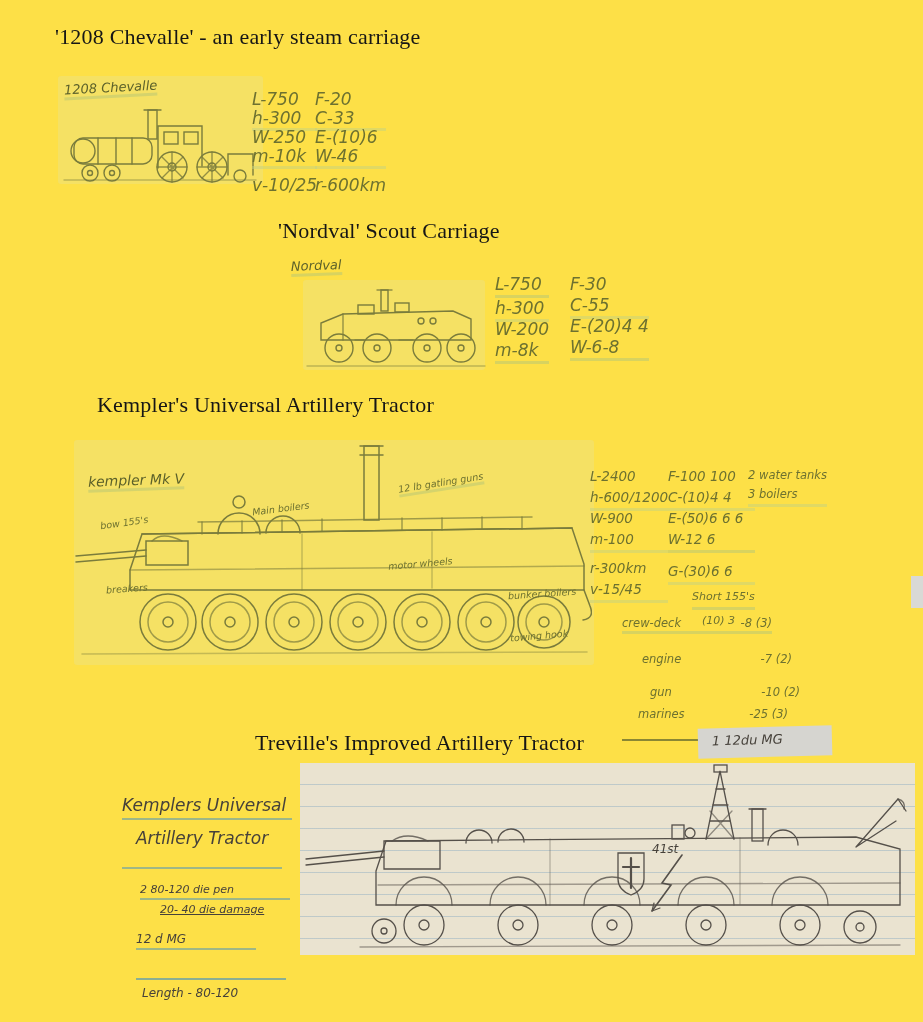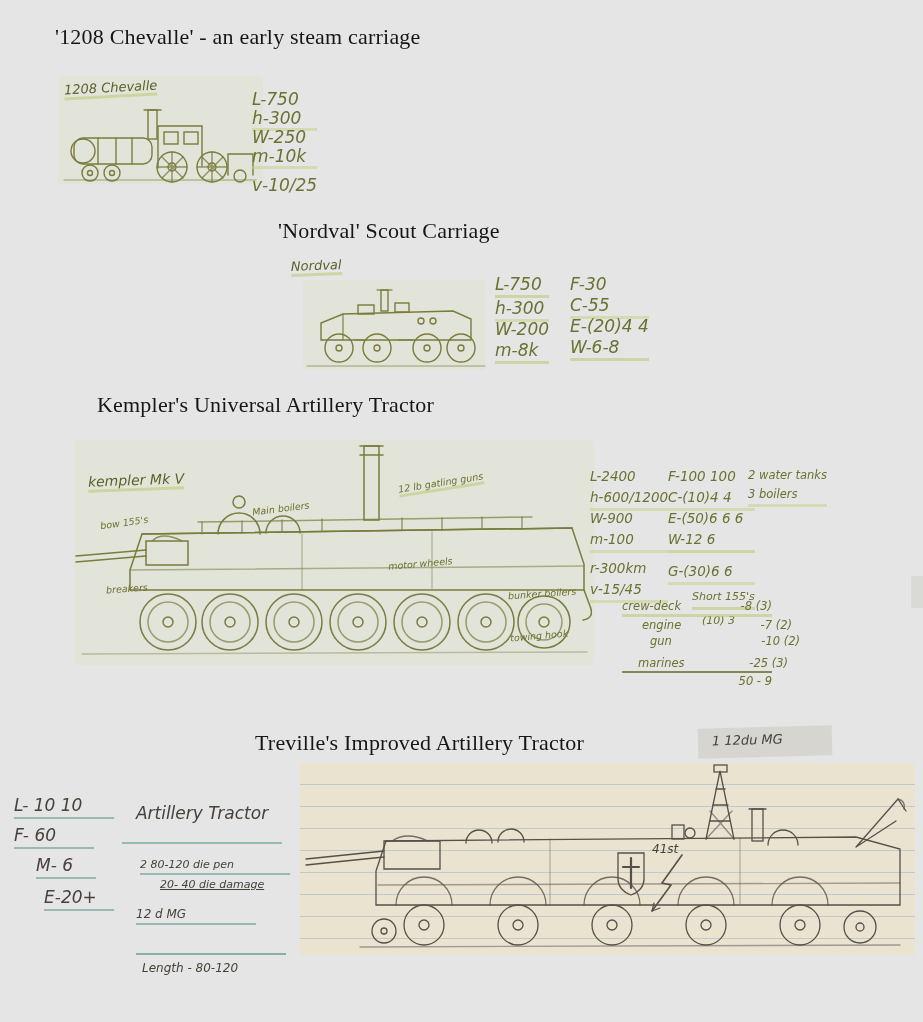--- a/index.html
+++ b/index.html
@@ -1,17 +1,17 @@
 <!DOCTYPE html>
 <html><head>
 <meta charset="utf-8">
 <style>
   html,body { margin:0; padding:0; background:#888; }
   #canvas {
-    position:relative; width:923px; height:1022px; background:#e5e5e5;
+    position:relative; width:923px; height:1022px; background:#fde047;
     font-family:"Liberation Sans", sans-serif; overflow:hidden; margin:0 auto;
   }
   .abs { position:absolute; }
   .title {
     position:absolute; font-family:"Liberation Serif", serif;
     font-size:22px; color:#161616; white-space:nowrap; letter-spacing:.2px;
   }
   
   .hw { font-family:"DejaVu Sans", sans-serif; font-style:italic; white-space:nowrap; }
   .olive { color:#6d7130; }
@@ -23,21 +23,21 @@
   .band { box-shadow:0 3px 0 rgba(196,210,130,.5); }
   .u-teal { border-bottom:2px solid rgba(125,170,155,.75); }
   .wash { position:absolute; background:rgba(223,227,186,.26); border-radius:3px; }
   .paper {
     position:absolute; background:#eae3d0;
     background-image:repeating-linear-gradient(
       to bottom, rgba(120,160,190,0) 0px, rgba(120,160,190,0) 21px,
       rgba(120,160,190,.38) 21px, rgba(120,160,190,.38) 22px);
   }
   .tiny-label { position:absolute; font-size:9.5px; white-space:nowrap; }
-  .crew .row { font-size:11.5px; line-height:16px; display:flex; justify-content:space-between; width:150px; }
+  .crew .row { font-size:11.5px; line-height:16px; display:flex; justify-content:space-between; width:150px;margin-top:17px; }
   svg { display:block; }
   .artifact { position:absolute; background:#d9d9d5; }
 </style>
 </head>
 <body>
 
 <div id="canvas">
 
   <div class="title" style="left:55px; top:24px;">'1208 Chevalle'  - an early steam carriage</div>
 
@@ -84,20 +84,27 @@
       </g>
     </g>
   </svg>
 
   <div class="abs stat-col hw olive" style="left:252px; top:90px;">
     <div class="row">L-750</div>
     <div class="row band">h-300</div>
     <div class="row">W-250</div>
     <div class="row band">m-10k</div>
     <div class="row" style="margin-top:10px;">v-10/25</div>
+  </div>
+  <div class="abs stat-col hw olive" style="left:315px; top:90px;">
+    <div class="row">F-20</div>
+    <div class="row band">C-33</div>
+    <div class="row">E-(10)6</div>
+    <div class="row band">W-46</div>
+    <div class="row" style="margin-top:10px;">r-600km</div>
   </div>
 
   <div class="title" style="left:278px; top:218px;">'Nordval' Scout Carriage</div>
 
   <div class="abs hw olive-dk u-olive" style="left:291px; top:258px; font-size:13px; transform:rotate(-2deg);">Nordval</div>
 
   <div class="wash" style="left:303px; top:280px; width:182px; height:90px;"></div>
 
   <svg class="abs" style="left:303px; top:278px;" width="185" height="95" viewBox="0 0 185 95">
     <g stroke="#7a7c3c" fill="none" stroke-width="1.4" stroke-linecap="round">
@@ -257,28 +264,23 @@
   </div>
 
   <div class="artifact" style="left:911px; top:576px; width:12px; height:32px;"></div>
 
   <div class="title" style="left:255px; top:730px;">Treville's Improved Artillery Tractor</div>
 
   <div class="abs" style="left:698px; top:727px; width:134px; height:30px; background:#d6d5d0; transform:rotate(-1.5deg);">
     <div class="hw pencil" style="font-size:13px; padding:5px 0 0 14px;">1 12du MG</div>
   </div>
 
-  <div class="abs hw pencil" style="left:14px; top:795px; font-size:17px;">
-    <div class="u-teal" style="padding-bottom:2px; width:100px;">L- 10  10</div>
-    <div class="u-teal" style="margin-top:6px; padding-bottom:2px; width:80px;">F- 60</div>
-    <div class="u-teal" style="margin-top:6px; margin-left:22px; padding-bottom:2px; width:60px;">M- 6</div>
-    <div class="u-teal" style="margin-top:8px; margin-left:30px; padding-bottom:2px; width:70px;">E-20+</div>
-  </div>
 
   <div class="abs hw pencil" style="left:122px; top:795px;">
+    <div class="u-teal" style="font-size:17px; padding-bottom:3px; width:170px;">Kemplers Universal</div>
     <div class="u-teal" style="font-size:17px; margin-top:8px; padding-bottom:19px; width:160px;text-align:center;">Artillery Tractor</div>
     <div class="u-teal" style="font-size:11px; margin-top:14px; margin-left:18px; padding-bottom:2px; width:150px;">2   80-120 die pen</div>
     <div style="font-size:11px; margin-top:3px; margin-left:38px;text-decoration:underline;">20- 40  die damage</div>
     <div class="u-teal" style="font-size:12px; margin-top:16px; margin-left:14px; padding-bottom:2px; width:120px;">12 d MG</div>
     <div class="u-teal" style="font-size:12px; margin-top:26px; margin-left:14px; padding-bottom:2px; width:150px; border-bottom-color:rgba(125,170,155,.9);"></div>
     <div style="font-size:12px; margin-top:6px; margin-left:20px;">Length - 80-120</div>
   </div>
 
   <div class="paper" style="left:300px; top:763px; width:615px; height:192px;"></div>
 

